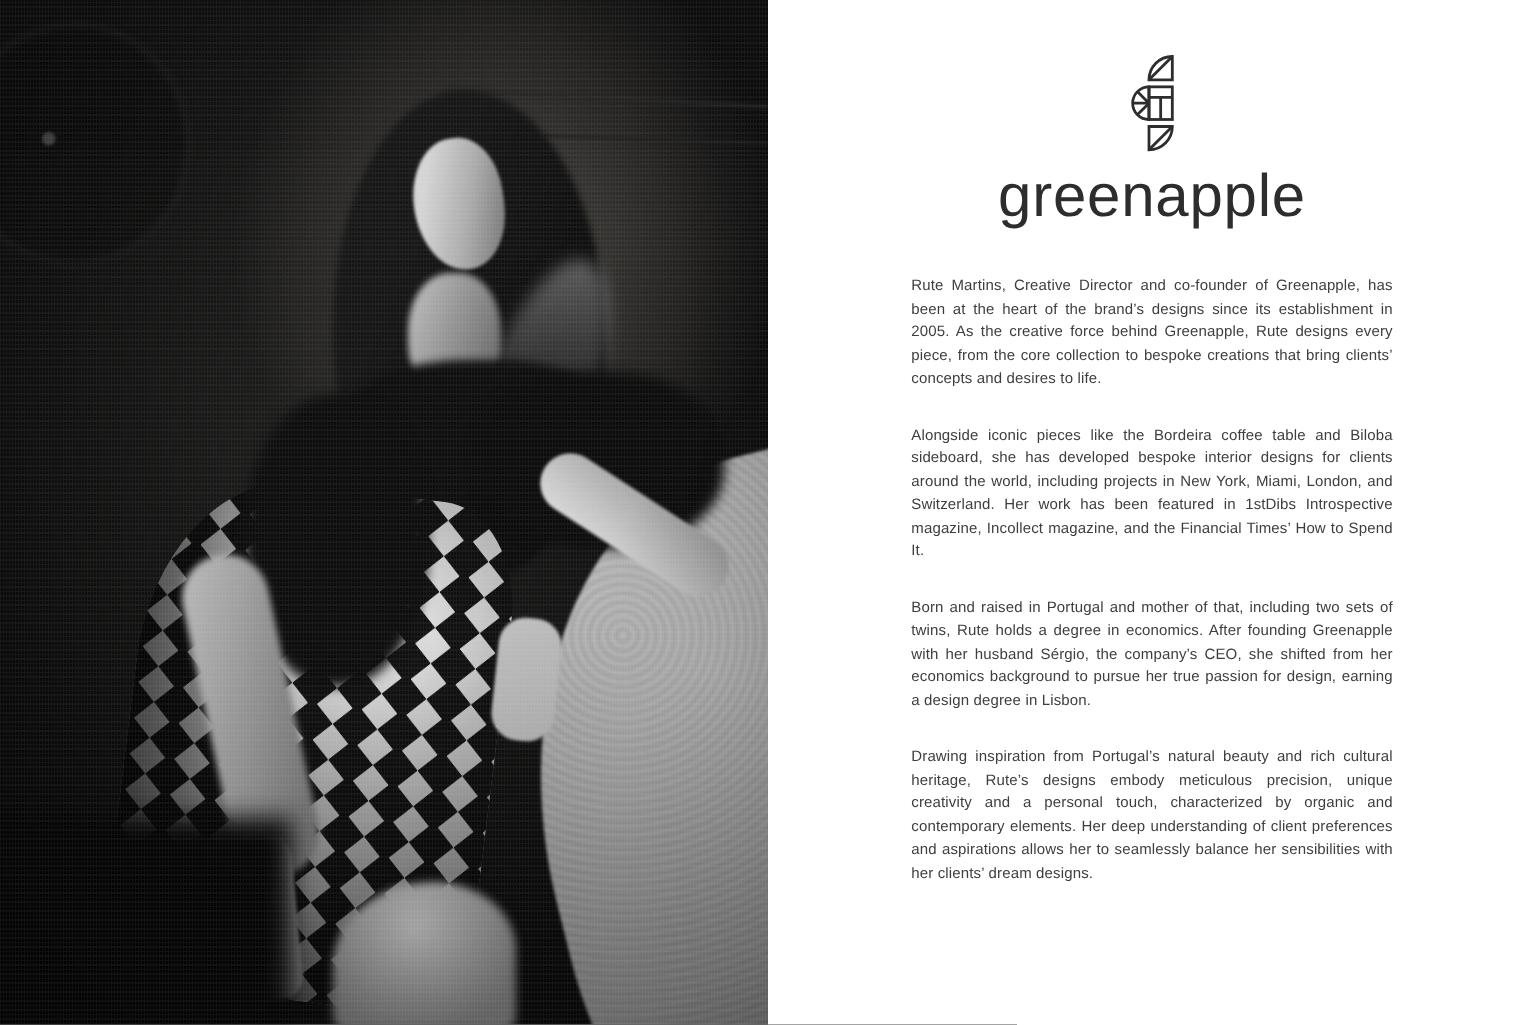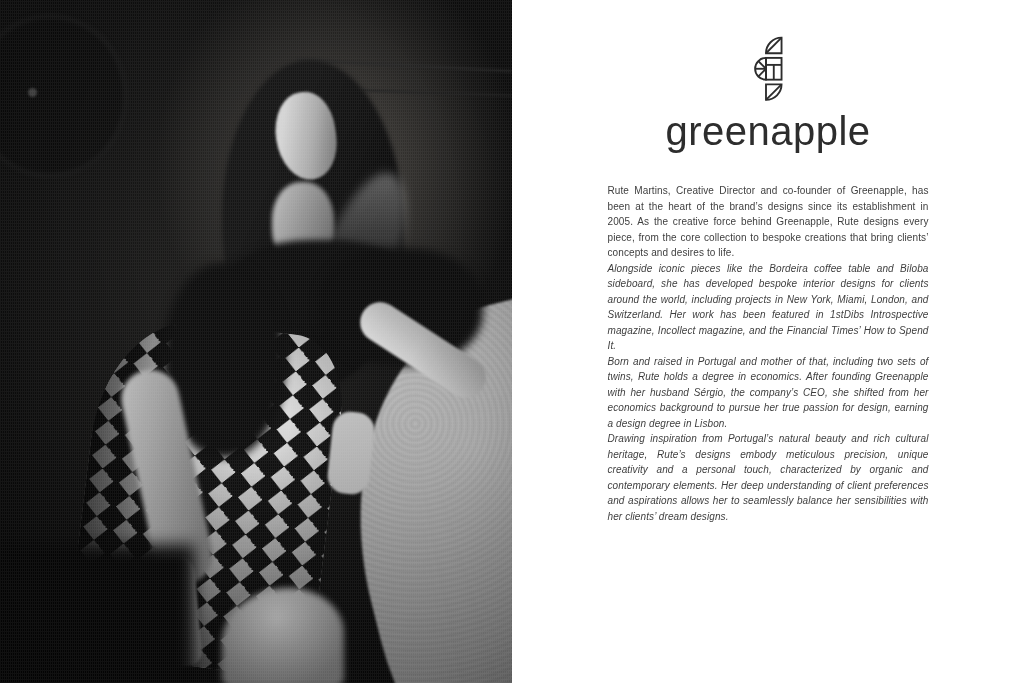--- a/index.html
+++ b/index.html
@@ -81,21 +81,21 @@
     background:
       repeating-linear-gradient(0deg, #fff 0 1px, transparent 1px 3px),
       repeating-linear-gradient(90deg, #fff 0 1px, transparent 1px 2px); }
 
   
   .content { width:512px; height:683px; background:#ffffff; display:flex; flex-direction:column; align-items:center; padding-top:33px; flex:none; }
   .logo { display:flex; flex-direction:column; align-items:center; }
   .logo svg { height:70px; width:auto; display:block; }
   .wordmark { margin-top:5px; font-size:40px; font-weight:400; letter-spacing:.5px; color:#2d2d2d; line-height:1.15; }
   .about { width:321px; margin-top:29px; font-size:10px; line-height:15.5px; color:#3e3e3e; text-align:justify; letter-spacing:.1px; }
-  .about p + p { margin-top:0;font-style:italic; }
+  .about p + p { margin-top:22px; }
 </style>
 </head>
 <body>
 
 <div class="page">
 
   <figure class="photo" role="img" aria-label="Black-and-white portrait of a woman with long dark hair wearing a black-and-white geometric triangle-pattern dress and dark cardigan, seated with her arm draped over a pale bouclé sofa, gazing to the left; round mirror faintly visible top-left">
     <div class="backdrop"></div>
     <div class="mirror"></div>
     <div class="mirror-dot"></div>

